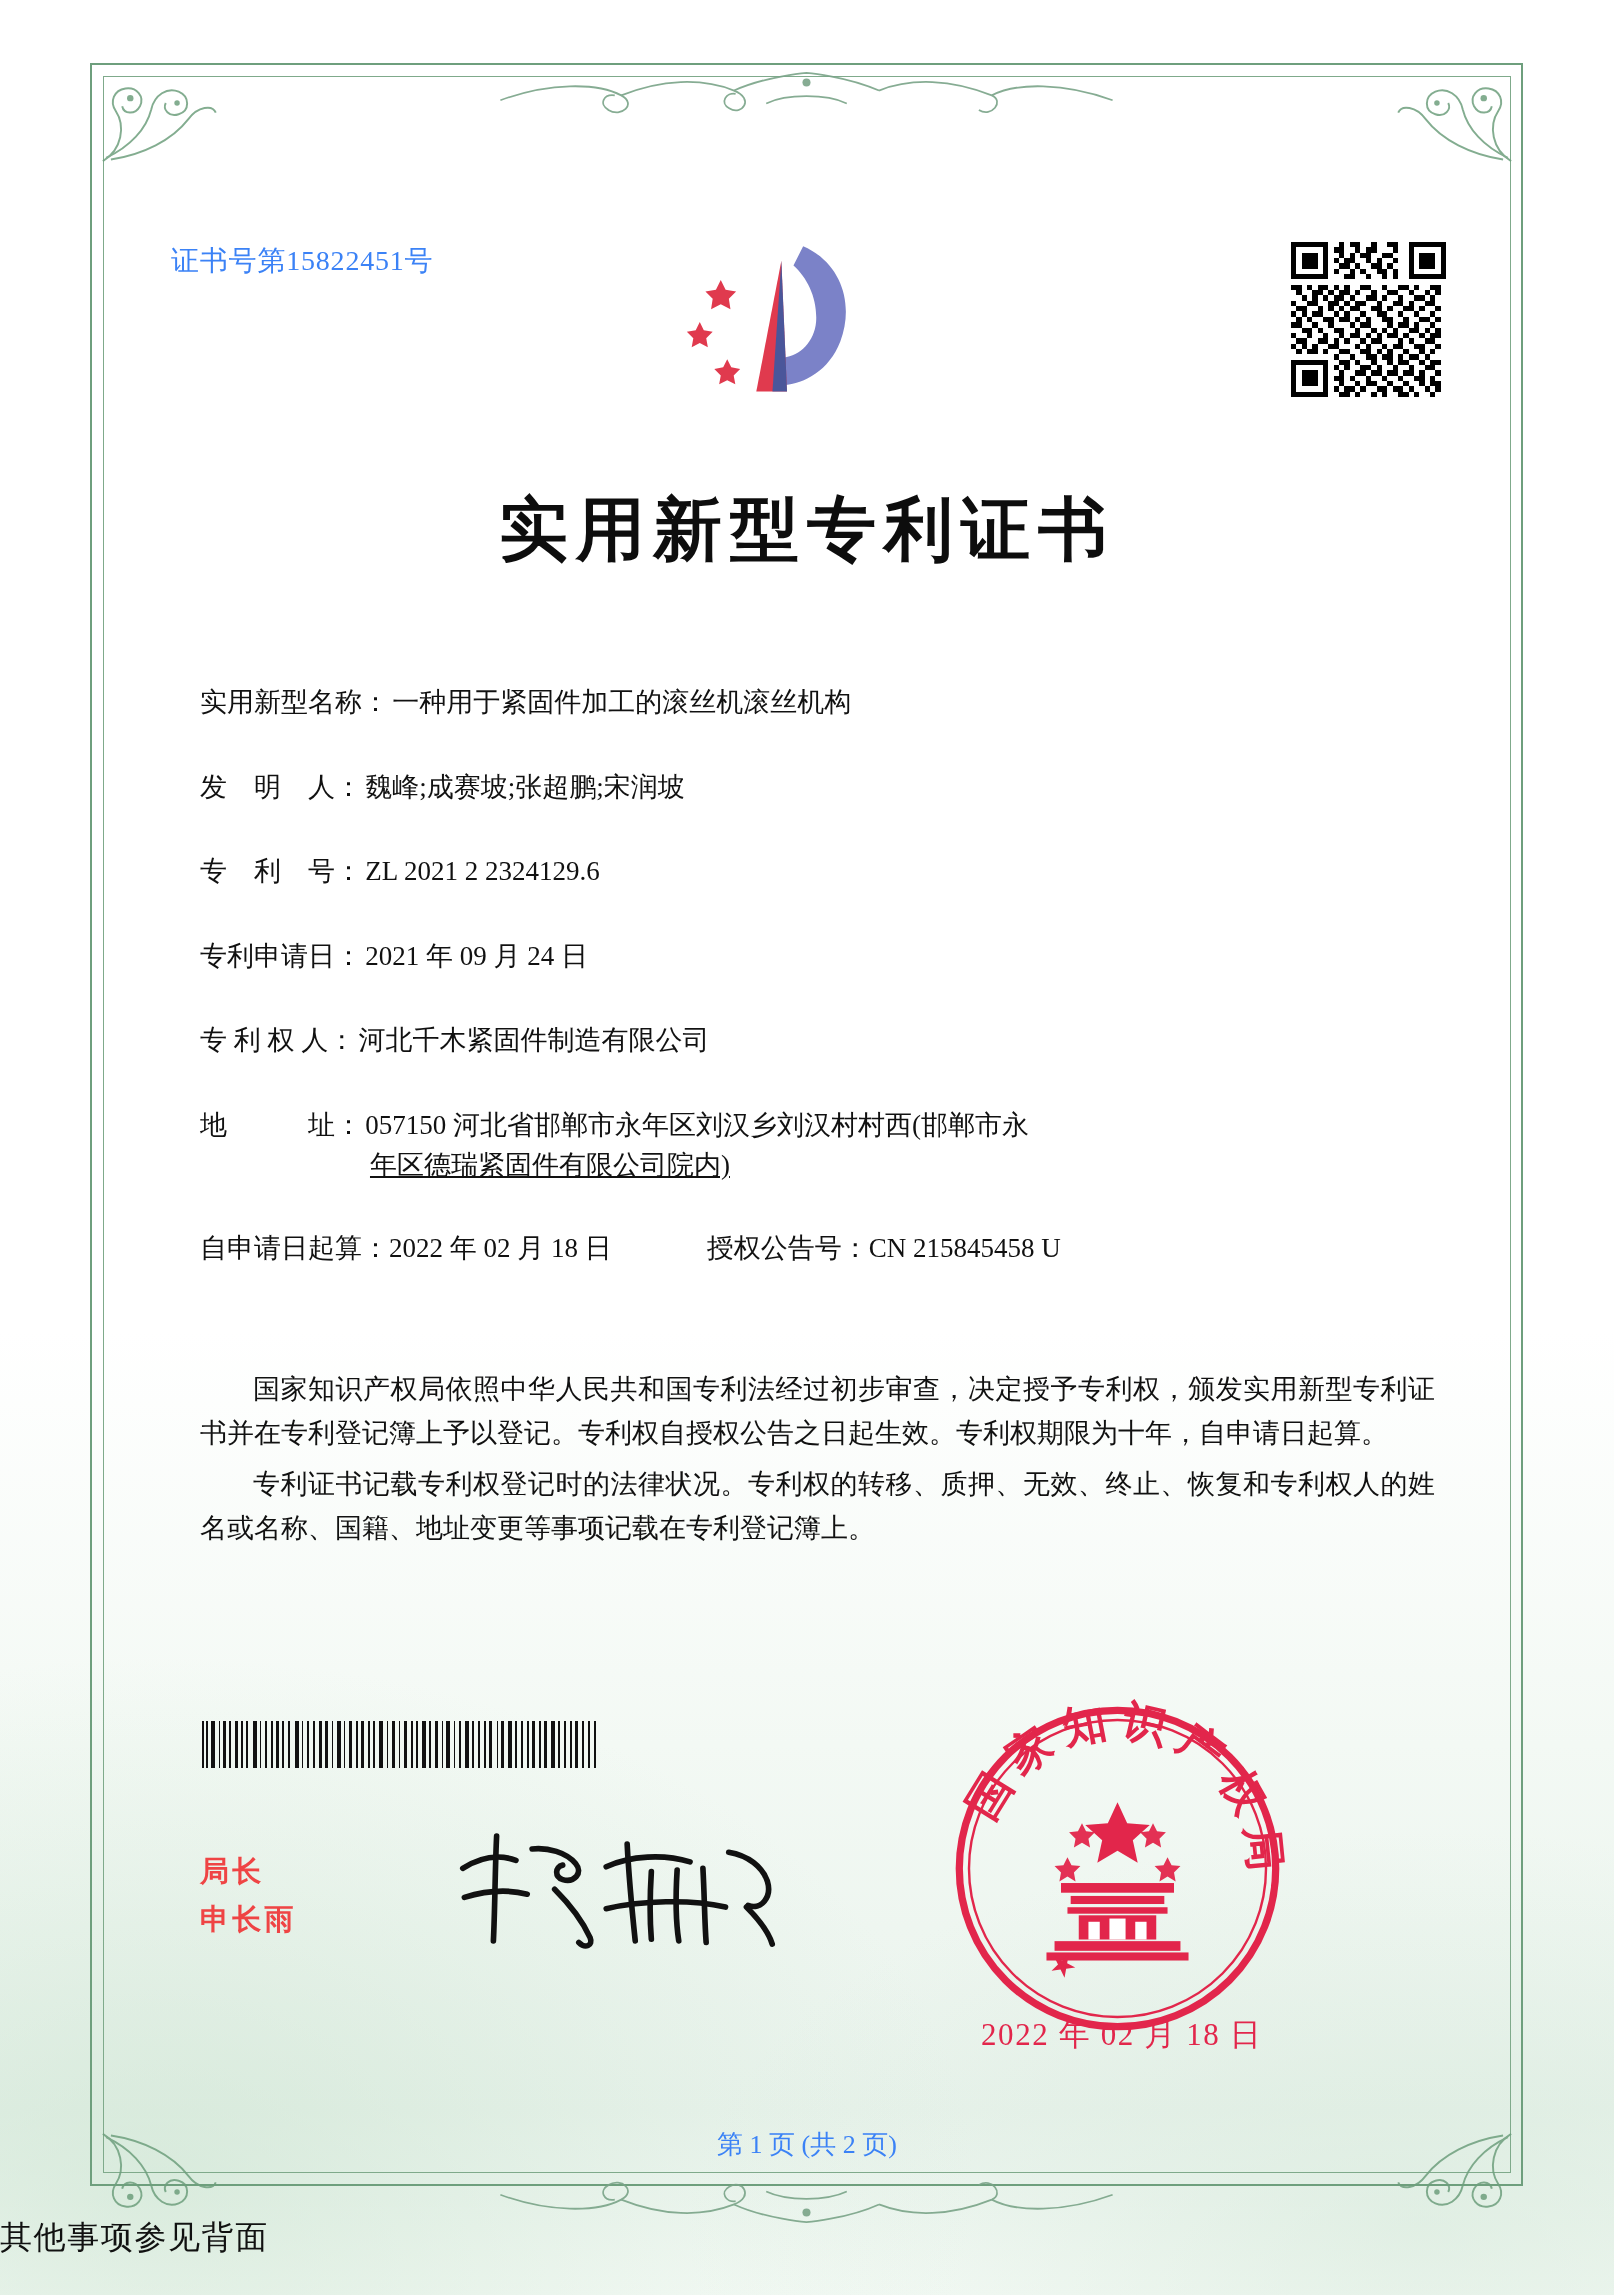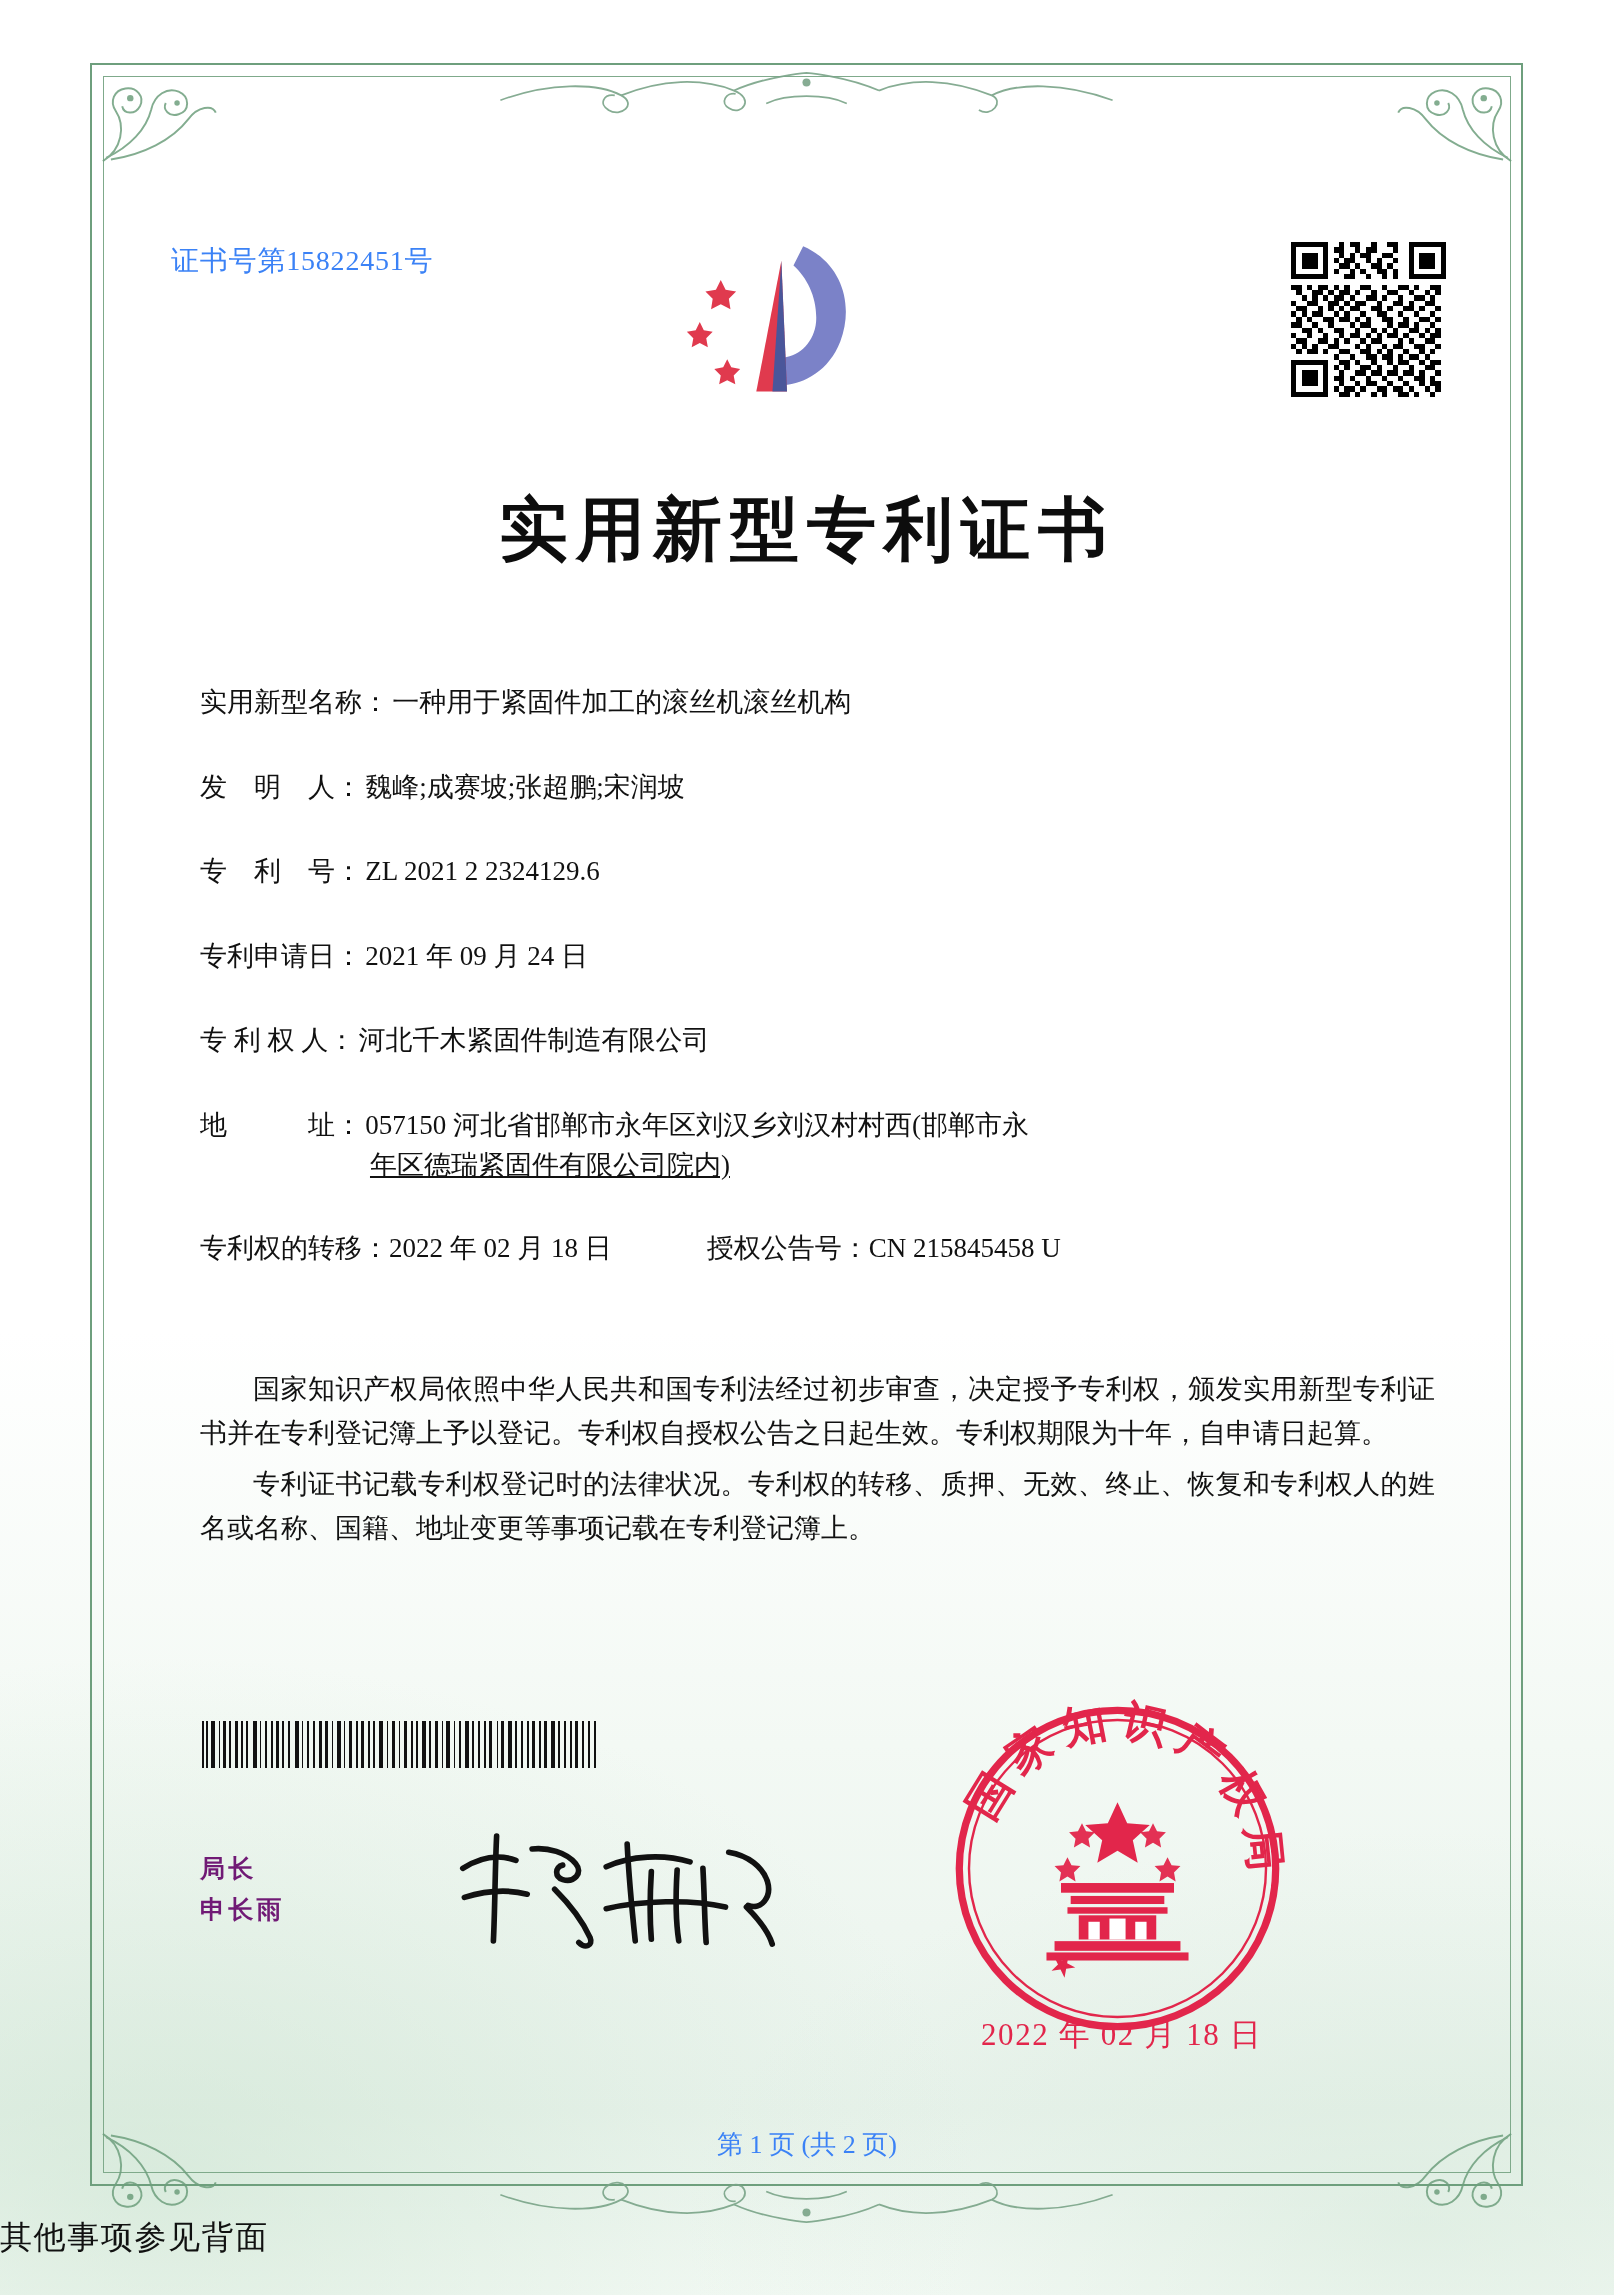--- a/index.html
+++ b/index.html
@@ -177,23 +177,23 @@
     top: 1721px;
     width: 404px;
     height: 47px;
   }
   .barcode svg { width: 100%; height: 100%; display: block; }
 
   .signature-block {
     position: absolute;
     left: 200px;
     top: 1848px;
-    font-size: 25px;
+    font-size: 29px;
     line-height: 1.65;
-    color: #701a75;
+    color: #ef4444;
     font-weight: 600;
     letter-spacing: 3.2px;
   }
   .signature-img {
     position: absolute;
     left: 448px;
     top: 1820px;
     width: 339px;
     height: 137px;
     color: #111;
@@ -580,21 +580,21 @@
     </div>
     <div class="field-row">
       <span class="field-label">地　　　址：</span>
       <span class="field-value">
         <span>057150 河北省邯郸市永年区刘汉乡刘汉村村西(邯郸市永</span>
         <span class="line2">年区德瑞紧固件有限公司院内)</span>
       </span>
     </div>
 
     <div class="row-dual">
-      <span>专利权的转移：</span>
+      <span>自申请日起算：</span>
       <span>2022 年 02 月 18 日</span>
       <span class="seg2">授权公告号：</span>
       <span>CN 215845458 U</span>
     </div>
   </div>
 
   <div class="paragraphs">
     <p>国家知识产权局依照中华人民共和国专利法经过初步审查，决定授予专利权，颁发实用新型专利证书并在专利登记簿上予以登记。专利权自授权公告之日起生效。专利权期限为十年，自申请日起算。</p>
     <p>专利证书记载专利权登记时的法律状况。专利权的转移、质押、无效、终止、恢复和专利权人的姓名或名称、国籍、地址变更等事项记载在专利登记簿上。</p>
   </div>

